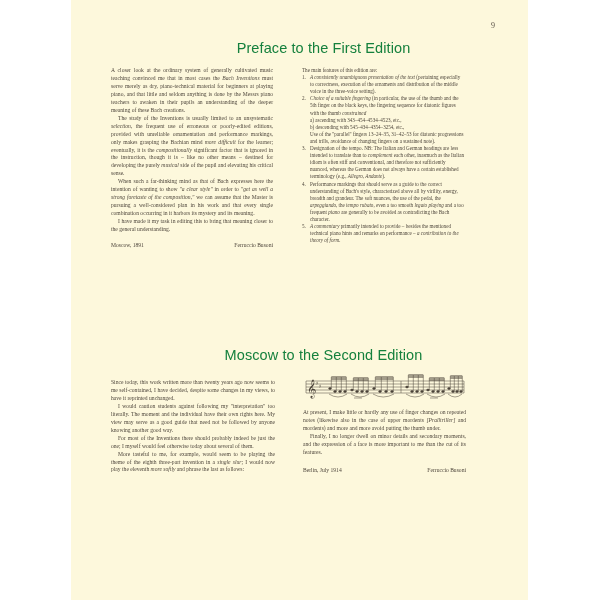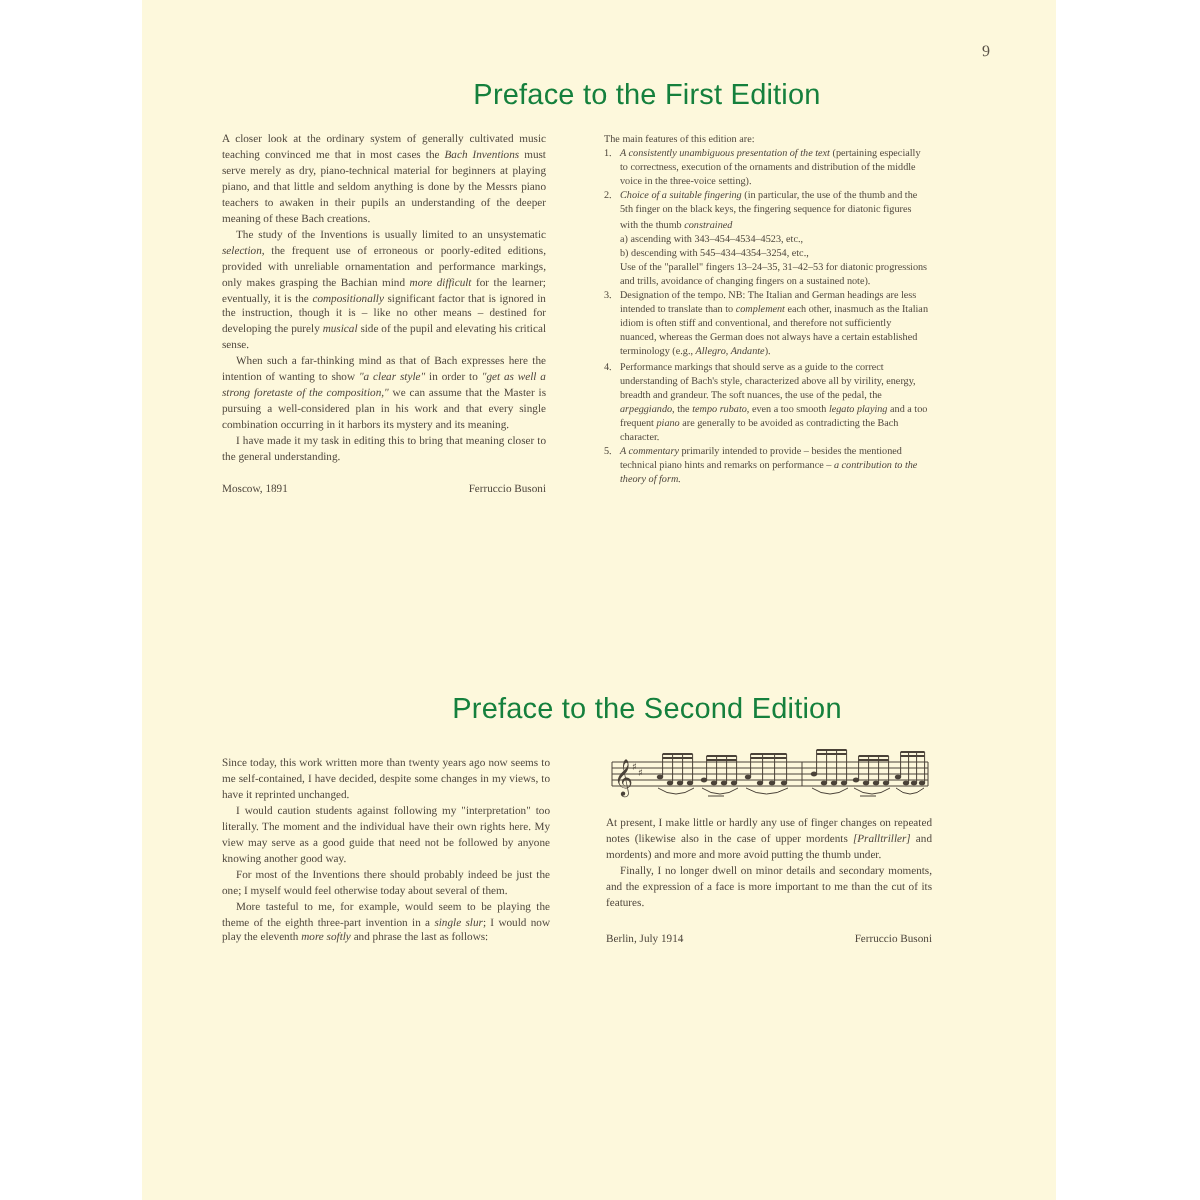--- a/index.html
+++ b/index.html
@@ -80,21 +80,21 @@
       </li>
       <li>
         <span class="num">4.</span><span>Performance markings that should serve as a guide to the correct understanding of Bach's style, characterized above all by virility, energy, breadth and grandeur. The soft nuances, the use of the pedal, the </span><em>arpeggiando</em><span>, the </span><em>tempo rubato</em><span>, even a too smooth </span><em>legato playing</em><span> and a too frequent </span><em>piano</em><span> are generally to be avoided as contradicting the Bach character.</span>
       </li>
       <li>
         <span class="num">5.</span><em>A commentary</em><span> primarily intended to provide – besides the mentioned technical piano hints and remarks on performance – </span><em>a contribution to the theory of form.</em>
       </li>
     </ul>
   </div>
 
-  <div class="title second">Preface to the Second Edition</div>
+  <div class="title second">Moscow to the Second Edition</div>
 
   <div class="col c3">
     <p>Since today, this work written more than twenty years ago now seems to me self-contained, I have decided, despite some changes in my views, to have it reprinted unchanged.</p>
     <p class="ind">I would caution students against following my "interpretation" too literally. The moment and the individual have their own rights here. My view may serve as a good guide that need not be followed by anyone knowing another good way.</p>
     <p class="ind">For most of the Inventions there should probably indeed be just the one; I myself would feel otherwise today about several of them.</p>
     <p class="ind"><span>More tasteful to me, for example, would seem to be playing the theme of the eighth three-part invention in a </span><em>single slur</em><span>; I would now play the eleventh </span><em>more softly</em><span> and phrase the last as follows:</span></p>
   </div>
 
   <div class="music">
     <svg width="162" height="34" viewBox="0 0 162 34">

